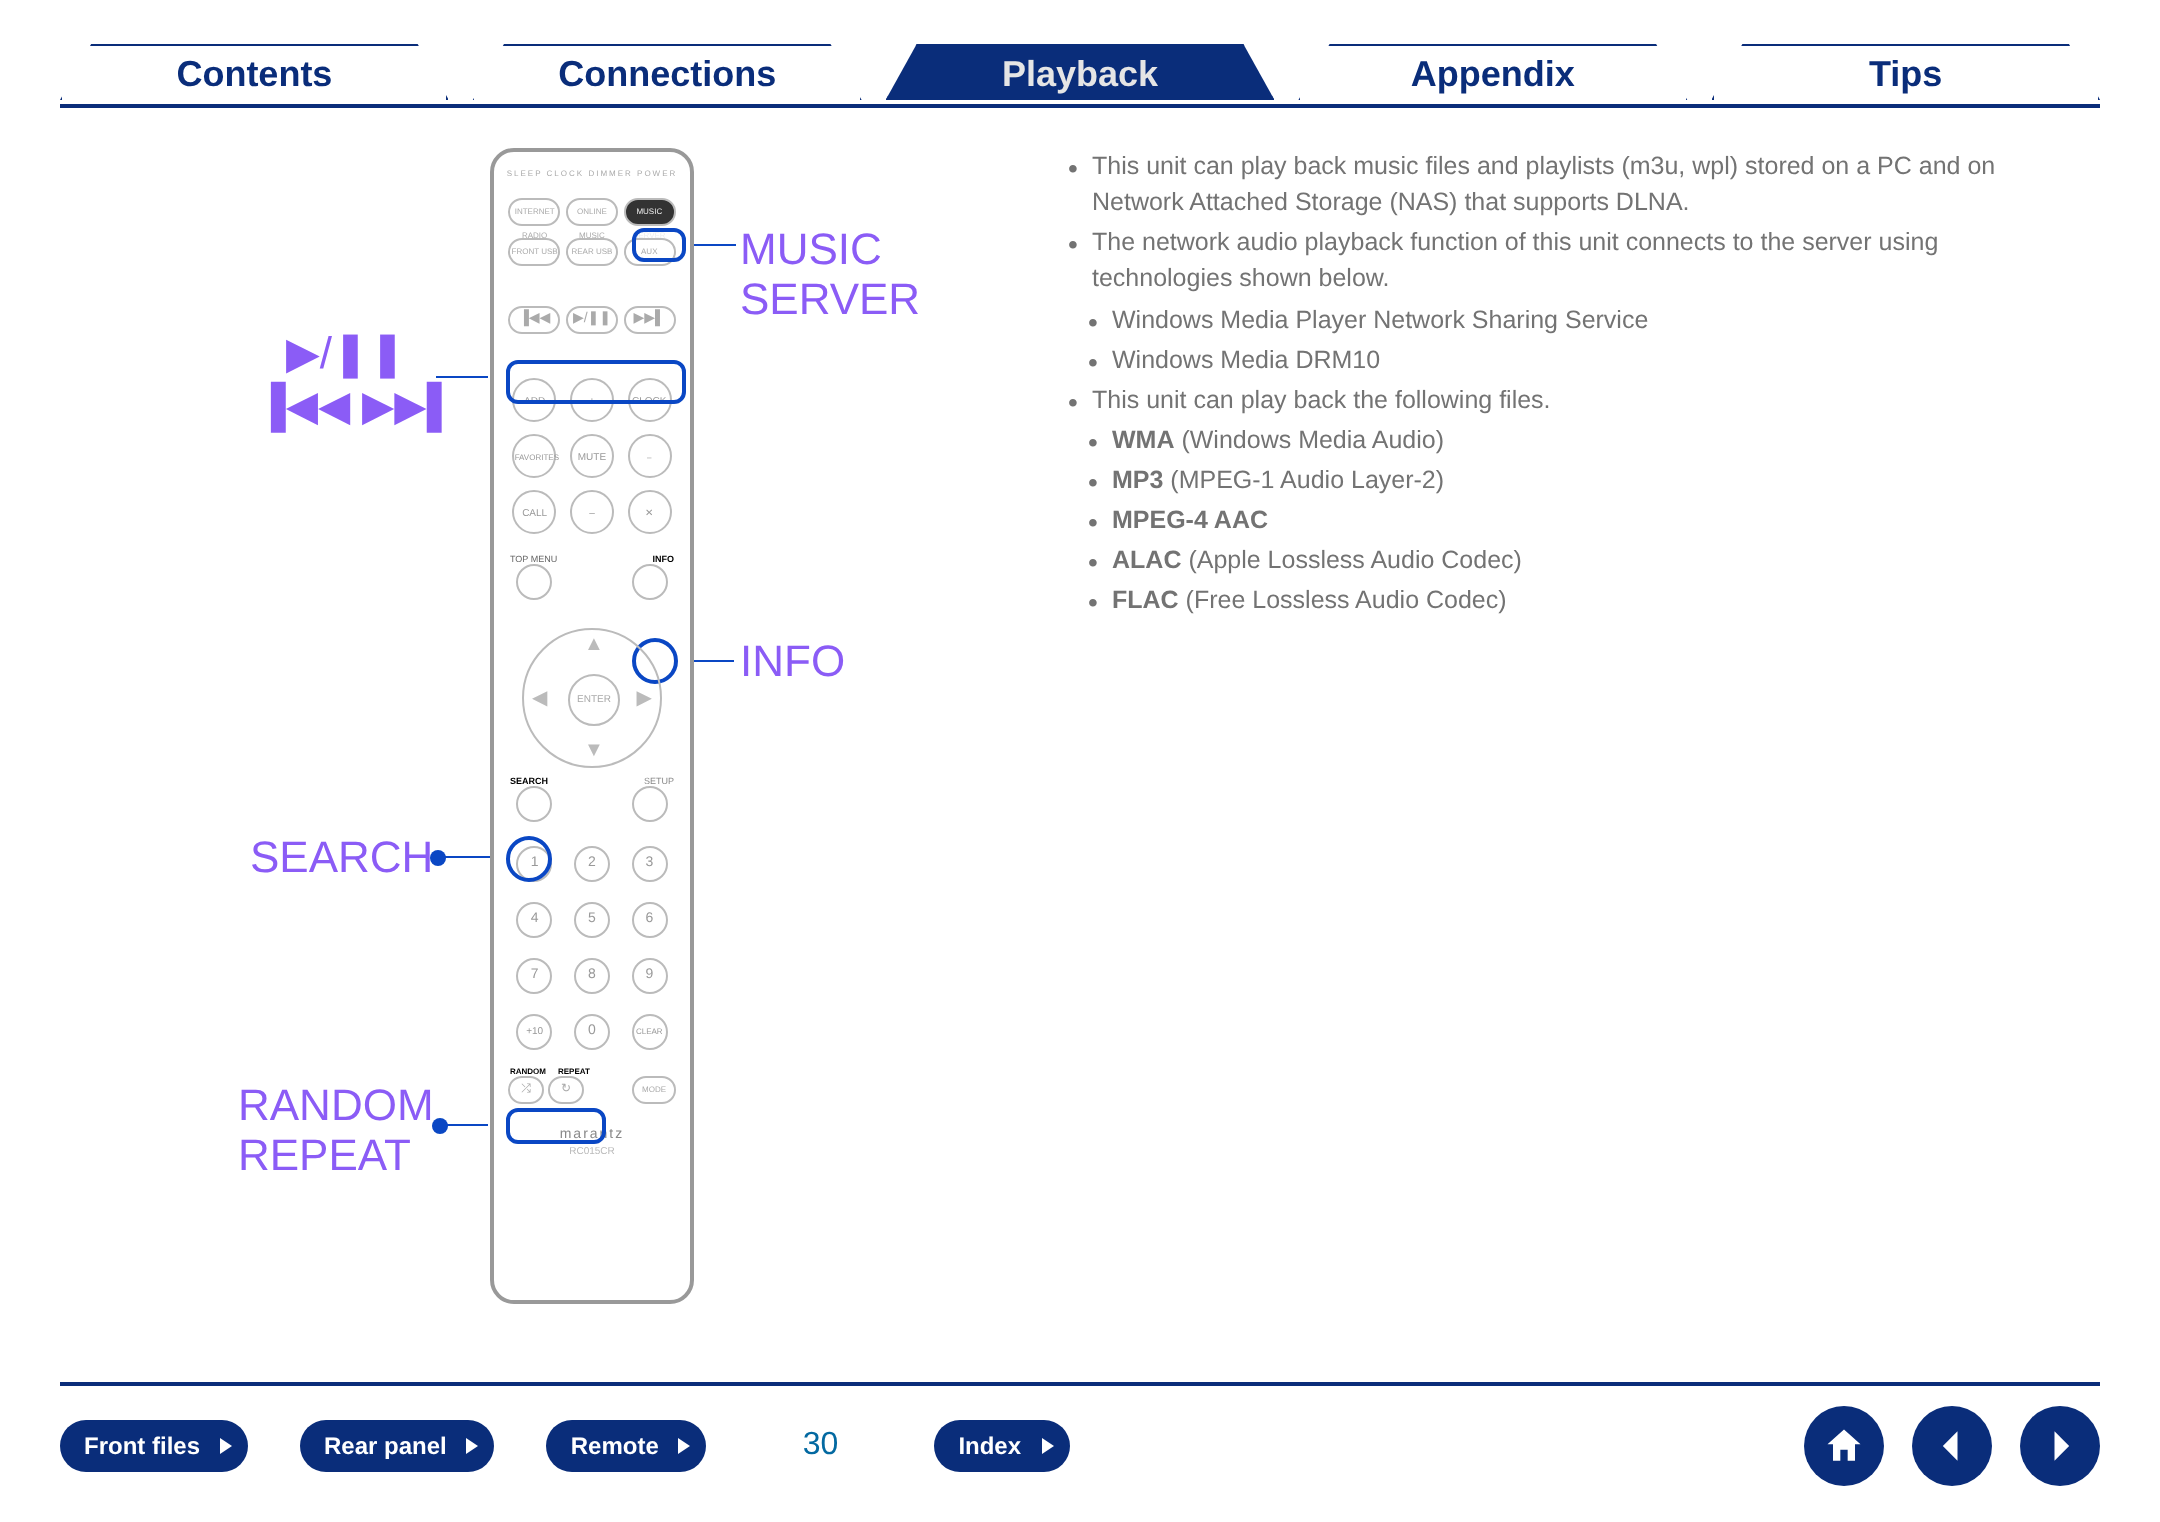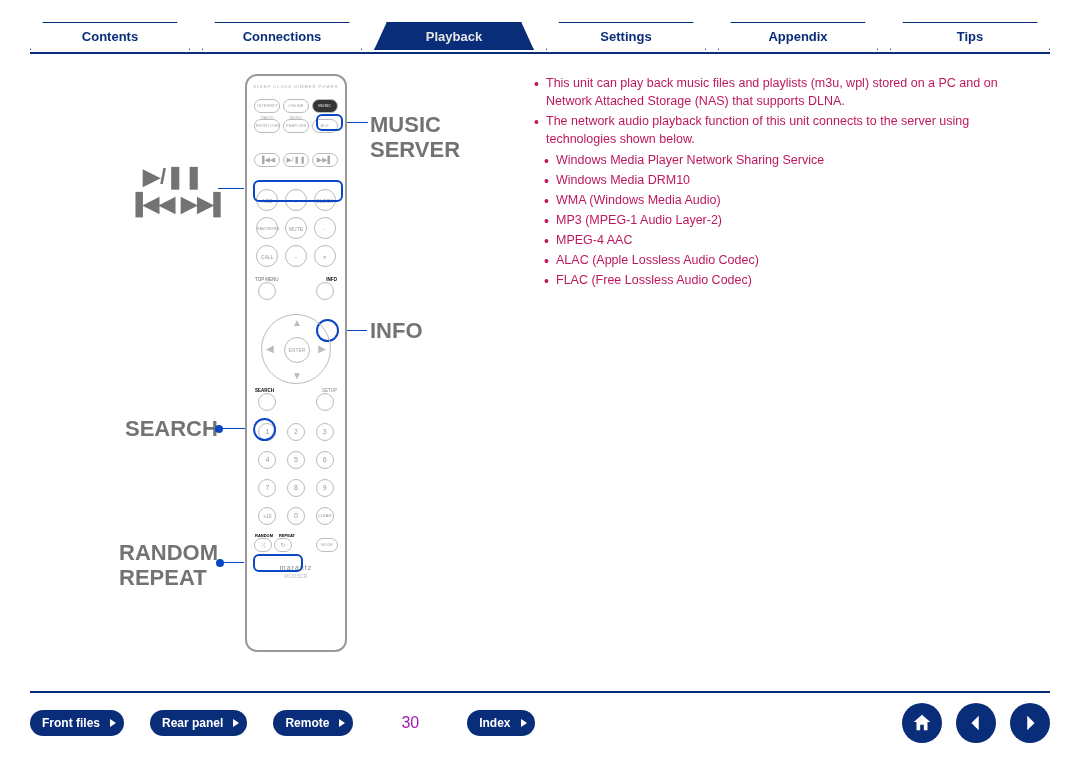--- a/index.html
+++ b/index.html
@@ -20,21 +20,21 @@
   .topnav {
     display: flex;
     gap: 12px;
     border-bottom: 2px solid #0a2d7a;
     padding-bottom: 0;
     height: 32px;
   }
   .tab {
     flex: 1;
     text-align: center;
-    font-size: 13px;
+    font-size: 18px;
     font-weight: bold;
     color: #0a2d7a;
     height: 28px;
     line-height: 24px;
     position: relative;
     cursor: pointer;
     clip-path: polygon(8% 0, 92% 0, 100% 100%, 0 100%);
     border: 1px solid #0a2d7a;
     border-bottom: none;
     padding-top: 2px;
@@ -58,30 +58,30 @@
     padding-top: 20px;
   }
   .left {
     width: 500px;
     position: relative;
     height: 560px;
   }
   .right {
     flex: 1;
     font-size: 12.5px;
-    color: #be185d;
+    color: #737373;
     line-height: 1.45;
     padding-right: 10px;
   }
   .right ul { list-style: none; }
   .right li { position: relative; padding-left: 16px; margin-bottom: 2px;}
   .right li::before { content: "•"; position: absolute; left: 4px; font-size: 14px; }
   .right .sub li { padding-left: 26px; }
   .right .sub li::before { left: 14px; }
-  .right b { font-weight: normal; text-align: center; }
+  .right b { font-weight: bold; text-align: center; }
 
   
   .remote {
     position: absolute;
     left: 215px; top: 0;
     width: 102px; height: 578px;
     border: 2px solid #999;
     border-radius: 12px;
     background: #fff;
   }
@@ -120,23 +120,23 @@
     position: absolute;
     background: #0a47c4;
     height: 1.2px;
   }
   .dot {
     position:absolute; width:8px; height:8px; border-radius:50%;
     background:#0a47c4;
   }
   .label {
     position: absolute;
-    font-weight: bold;
+    font-weight: normal;
     font-size: 22px;
-    color: #737373;
+    color: #8b5cf6;
     white-space: pre;
     line-height: 1.15;
   }
   .sym { font-family: "Arial Unicode MS","Segoe UI Symbol",sans-serif; }
 
   
   .footer {
     position: absolute;
     bottom: 18px; left: 30px; right: 30px;
     display: flex;
@@ -154,21 +154,21 @@
     border-radius: 14px;
     position: relative;
     cursor: pointer;
   }
   .fbtn::after{
     content:""; position:absolute; right:8px; top:50%;
     width:0;height:0;border-left:6px solid #fff;
     border-top:4px solid transparent;border-bottom:4px solid transparent;
     transform:translateY(-50%);
   }
-  .pagenum { font-size: 16px; font-weight: 400; color:#a21caf; margin: 0 22px 0 22px;}
+  .pagenum { font-size: 16px; font-weight: 400; color:#0369a1; margin: 0 22px 0 22px;}
   .footer-right { margin-left:auto; display:flex; gap:14px; }
   .circbtn {
     width:40px; height:40px; border-radius:50%;
     background:#0a2d7a; color:#fff; display:flex;
     align-items:center; justify-content:center;
     font-size:20px; cursor:pointer;
   }
   .circbtn svg { width:22px; height:22px; fill:#fff; }
 
   
@@ -180,21 +180,20 @@
 </style>
 </head>
 <body>
 
 <div class="page">
 
   <div class="topnav">
     <div class="tab">Contents</div>
     <div class="tab">Connections</div>
     <div class="tab active">Playback</div>
-    <div class="tab">Settings</div>
     <div class="tab">Appendix</div>
     <div class="tab">Tips</div>
   </div>
 
 
   <div class="content">
     <div class="left">
 
       <div class="label" style="left:340px;top:38px;">MUSIC
 SERVER</div>
@@ -322,20 +321,23 @@
     </div>
 
     <div class="right">
       <ul>
         <li>This unit can play back music files and playlists (m3u, wpl) stored on a PC and on Network Attached Storage (NAS) that supports DLNA.</li>
         <li>The network audio playback function of this unit connects to the server using technologies shown below.</li>
       </ul>
       <ul class="sub">
         <li>Windows Media Player Network Sharing Service</li>
         <li>Windows Media DRM10</li>
+      </ul>
+      <ul>
+        <li>This unit can play back the following files.</li>
       </ul>
       <ul class="sub">
         <li><b>WMA</b><span> (Windows Media Audio)</span></li>
         <li><b>MP3</b><span> (MPEG-1 Audio Layer-2)</span></li>
         <li><b>MPEG-4 AAC</b></li>
         <li><b>ALAC</b><span> (Apple Lossless Audio Codec)</span></li>
         <li><b>FLAC</b><span> (Free Lossless Audio Codec)</span></li>
       </ul>
     </div>
   </div>

